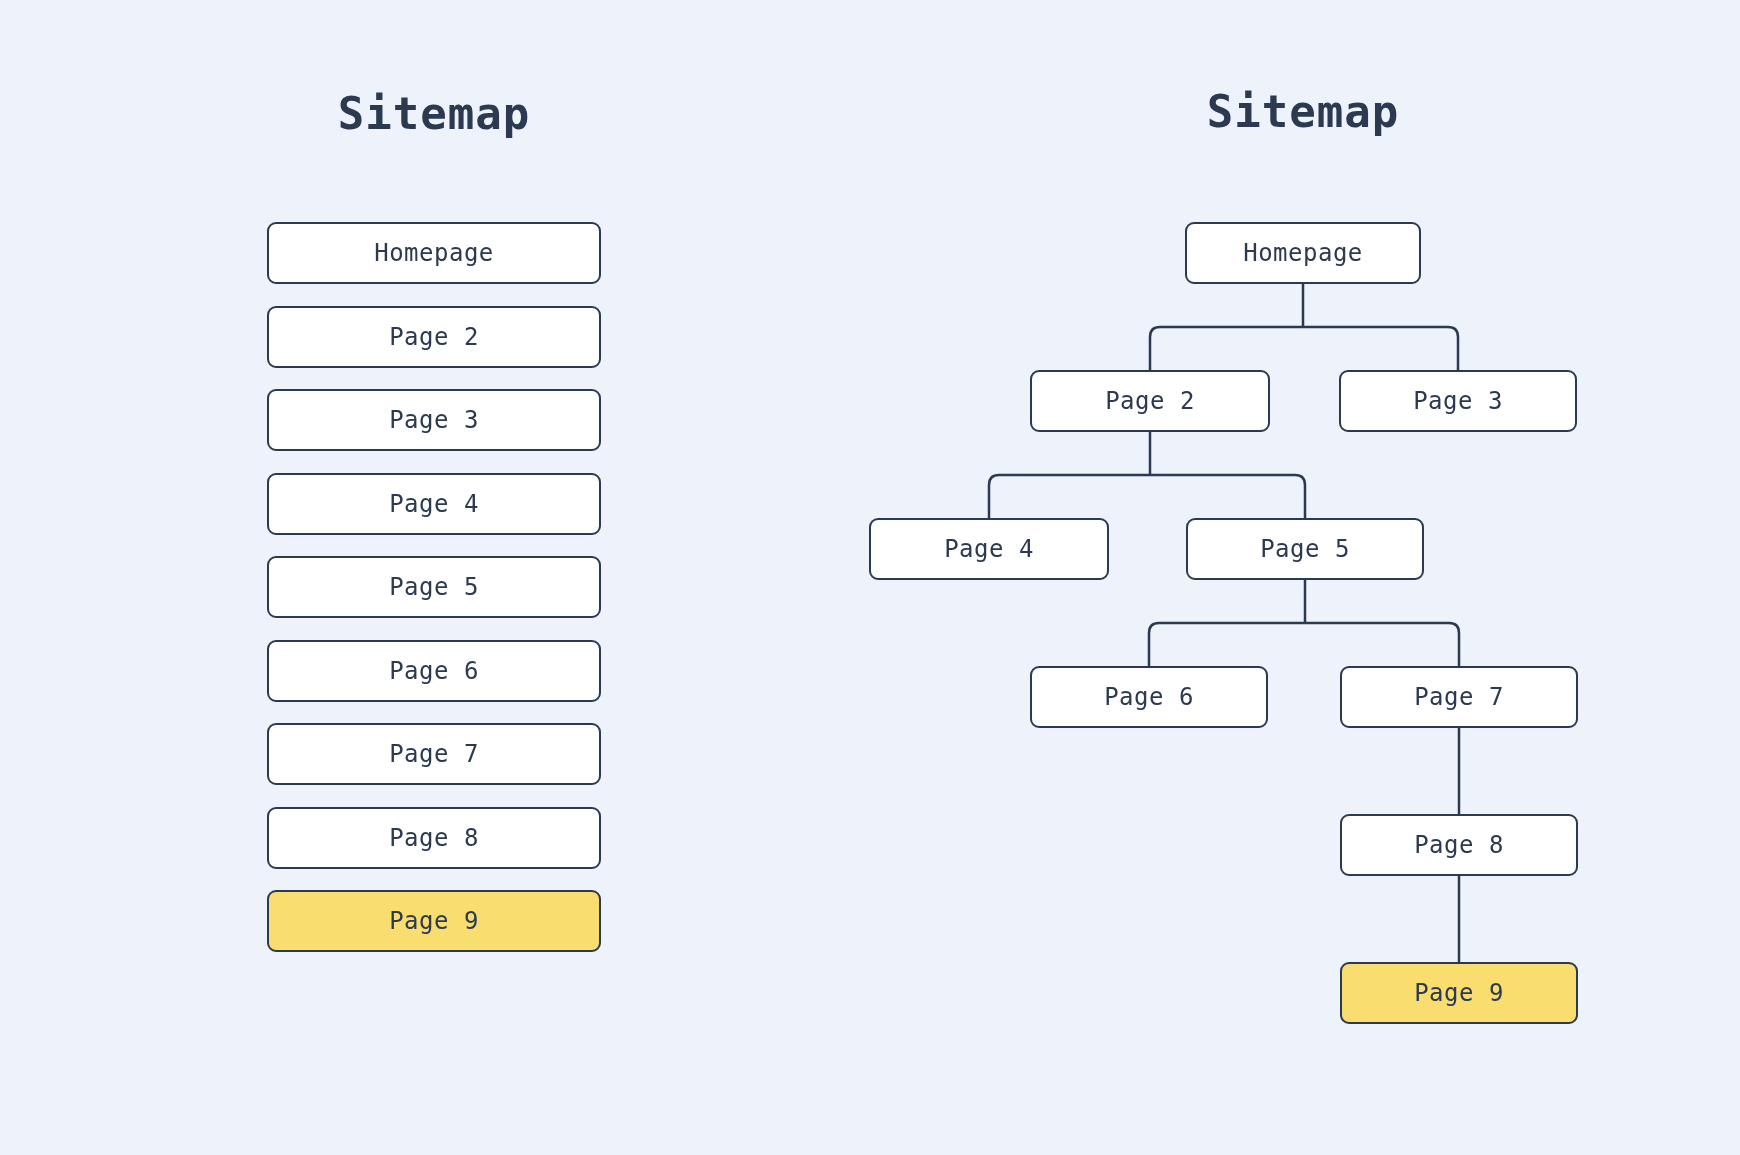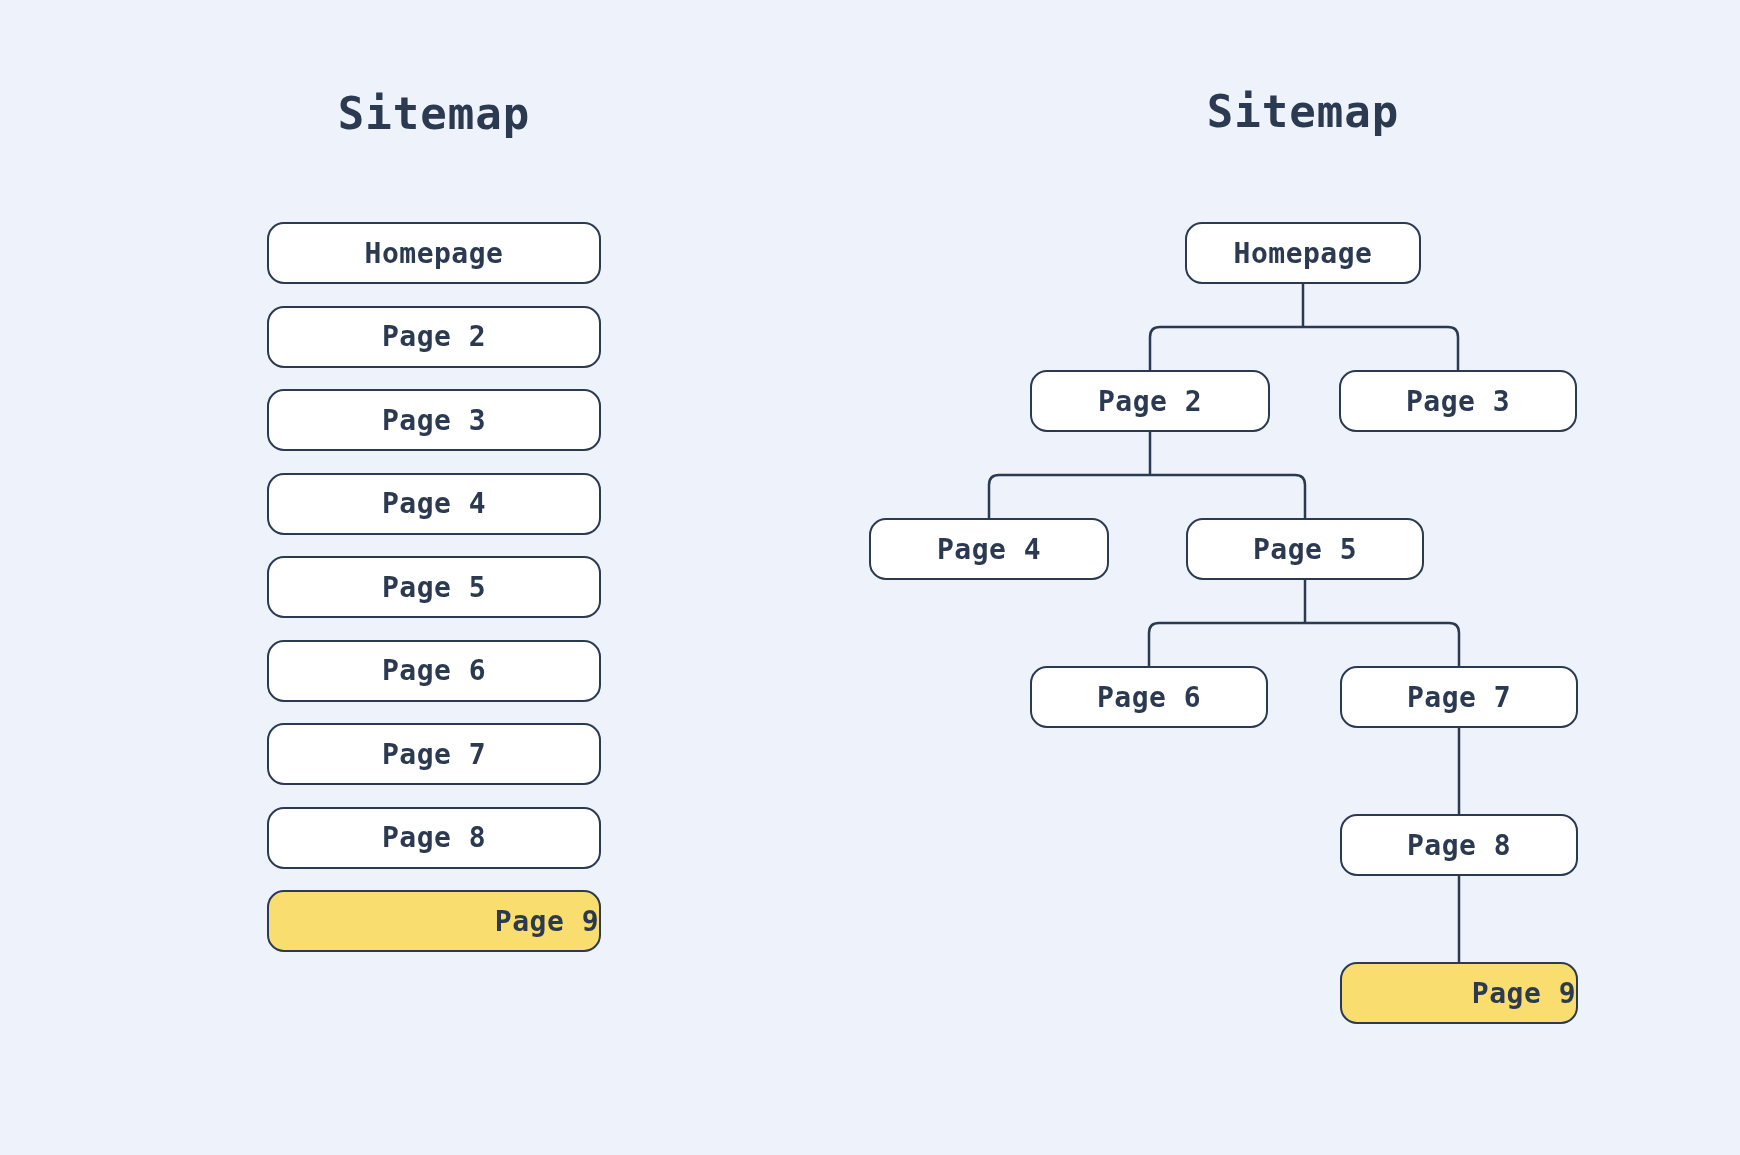--- a/index.html
+++ b/index.html
@@ -38,35 +38,34 @@
   }
   #title-sitemap { left: 434px; top: 88px; }
   #title-website { left: 1303px; top: 86px; }
 
   
   .node {
     position: absolute;
     box-sizing: border-box;
     background: #ffffff;
     border: 2.5px solid #2b3a50;
-    border-radius: 17px;
+    border-radius: 9px;
     color: #2b3a50;
     font-family: "DejaVu Sans Mono", "Liberation Mono", monospace;
-    font-size: 28px;
-    font-weight: 700;
+    font-size: 24px;
+    font-weight: 400;
     letter-spacing: 0.5px;
     display: flex;
     align-items: center;
     justify-content: center;
     white-space: nowrap;
     z-index: 3;
   }
   .node.highlight {
     background: #f9dd6e;
-    justify-content: flex-end;
   }
 
   
   .sitemap-node {
     left: 267px;
     width: 334px;
     height: 62px;
   }
 
   

